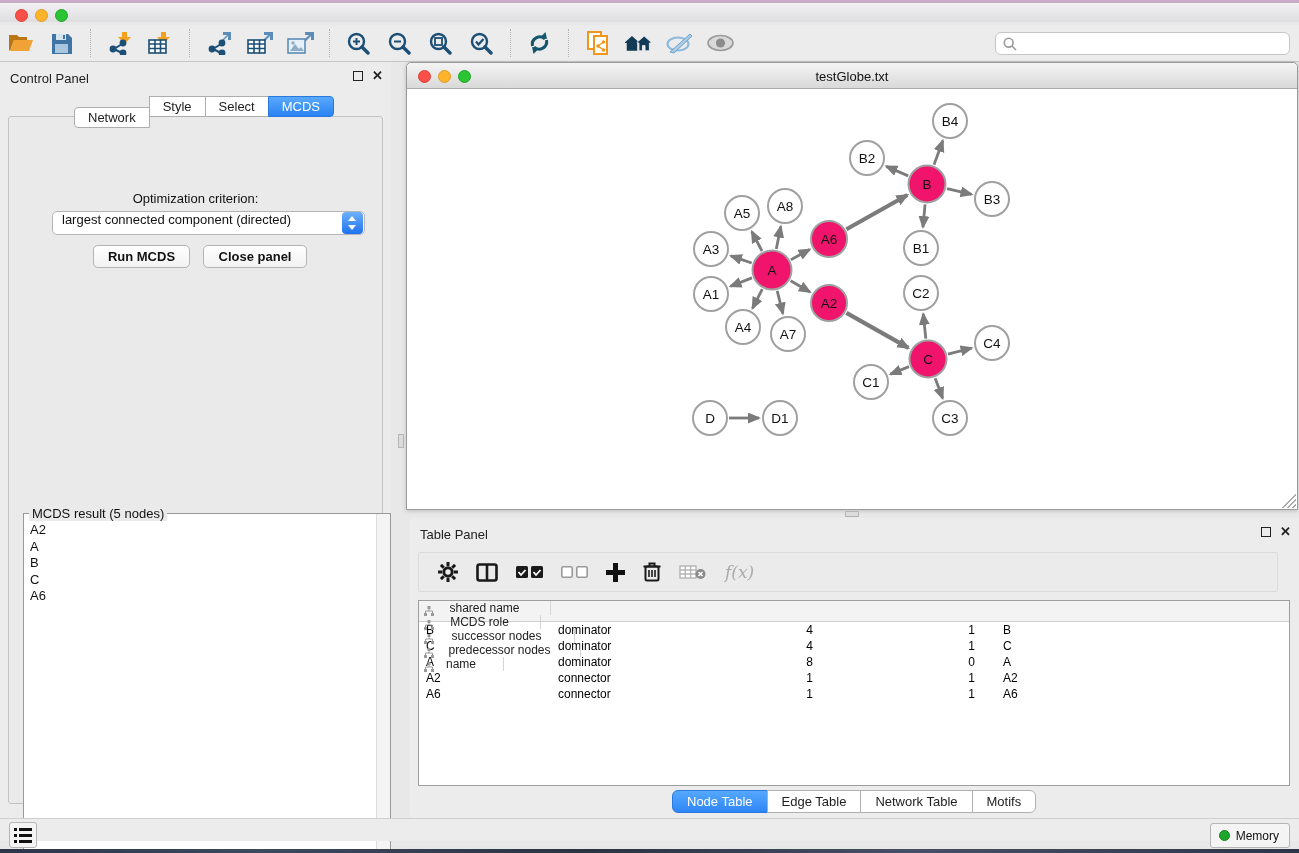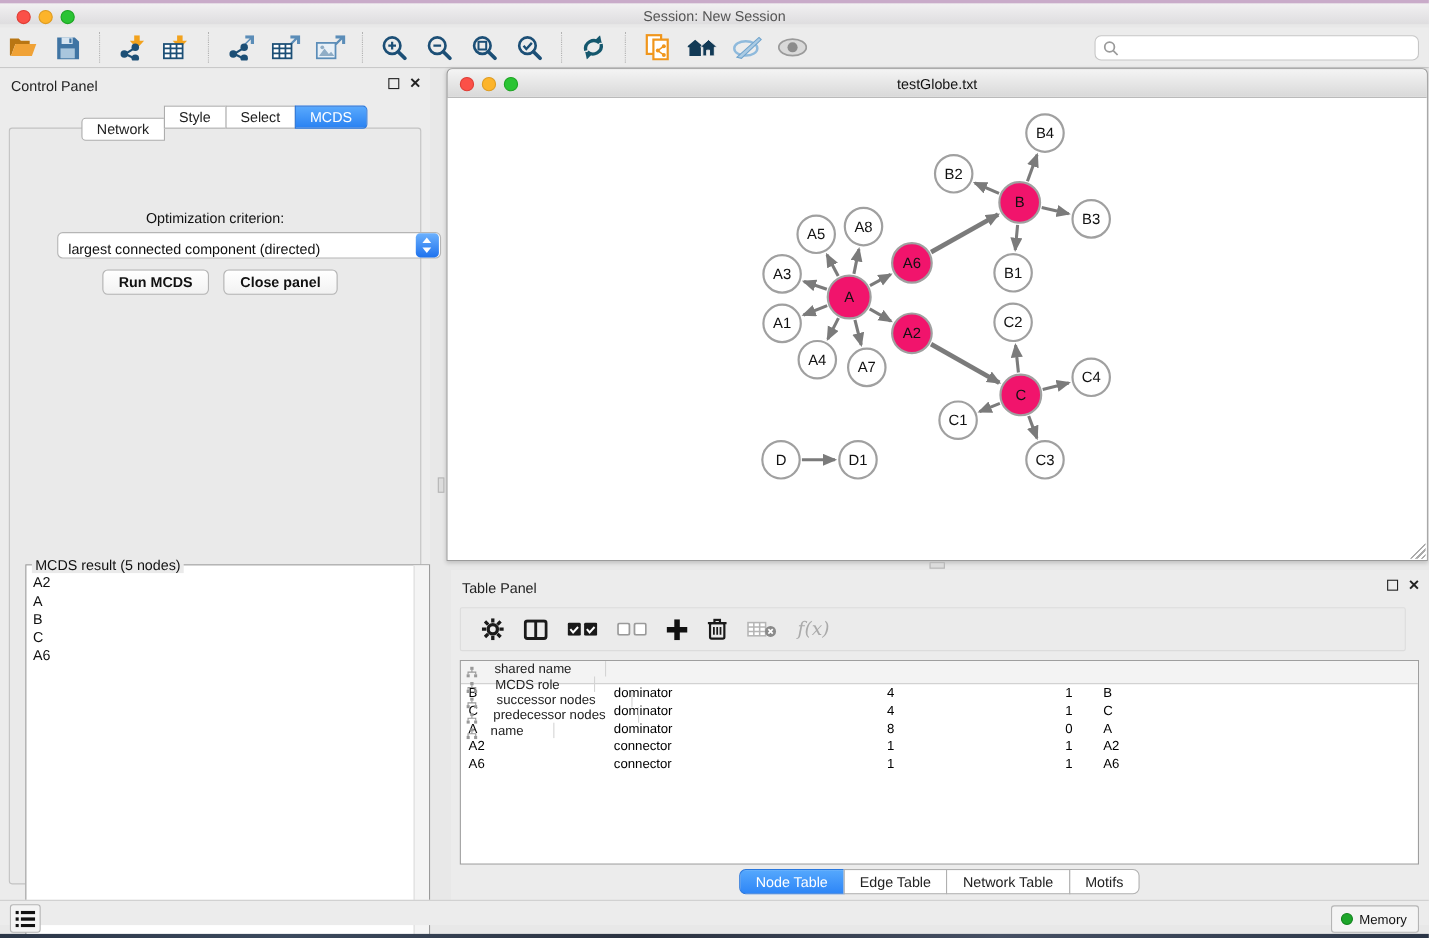--- a/index.html
+++ b/index.html
@@ -34,22 +34,22 @@
   .cp-tabs { position:absolute; left:74px; top:34px; display:flex; z-index:2; }
   .cp-tab { height:21px; padding:0 13px; background:#fff; border:1px solid #adadad; margin-left:-1px;
     font-size:13px; color:#222; display:flex; align-items:center; cursor:pointer; }
   .cp-tab:first-child { border-radius:4px 0 0 4px; margin-left:0;margin-top:11px; }
   .cp-tab:last-child { border-radius:0 4px 4px 0; }
   .cp-tab.active { background:linear-gradient(#59a9fd,#2a82f2); border-color:#2a77dd; color:#fff; }
 
   .cp-body { position:absolute; left:8px; top:54px; width:375px; height:688px;
     background:#eaeaea; border:1px solid #c2c2c2; border-radius:3px; }
   .opt-label { position:absolute; left:0; right:0; top:74px; text-align:center; font-size:13px; color:#111; }
-  .dropdown { position:absolute; left:43px; top:94px; width:349px; height:24px; background:#fff;
-    border:1px solid #b5b5b5; border-radius:5px; display:flex; align-items:flex-end; cursor:pointer; }
+  .dropdown { position:absolute; left:43px; top:94px; width:313px; height:24px; background:#fff;
+    border:1px solid #b5b5b5; border-radius:5px; display:flex; align-items:flex-start; cursor:pointer; }
   .dropdown-value { flex:1; font-size:13px; color:#111; padding-left:9px; white-space:nowrap; overflow:hidden; }
   .dropdown-stepper { width:21px; height:22px; border-radius:4px; margin-right:1px;
     background:linear-gradient(#6cb1fd,#1e72ee); position:relative; }
   .dropdown-stepper:before, .dropdown-stepper:after { content:""; position:absolute; left:6px;
     border-left:4.5px solid transparent; border-right:4.5px solid transparent; }
   .dropdown-stepper:before { top:4px; border-bottom:5px solid #fff; }
   .dropdown-stepper:after { bottom:4px; border-top:5px solid #fff; }
   .cp-btn { position:absolute; top:128px; height:23px; background:linear-gradient(#ffffff,#f2f2f2);
     border:1px solid #b4b4b4; border-radius:5px; font-size:13px; color:#111;
     font-family:"Liberation Sans",sans-serif; cursor:pointer;font-weight:bold; }
@@ -121,21 +121,20 @@
   .desktop-strip { position:absolute; left:0; top:849px; width:1299px; height:4px;
     background:linear-gradient(90deg,#2b3647,#3c4a5e 20%,#2b3240 45%,#465064 70%,#2b3647); }
 </style>
 </head>
 <body>
 
 <div class="titlebar">
   <span class="tl red"></span>
   <span class="tl yellow"></span>
   <span class="tl green"></span>
-  <div class="titlebar-title">Session: New Session</div>
 </div>
 
 <div class="toolbar">
   <span class="tb-icon">
     <svg width="26" height="21" viewBox="0 0 26 21">
         <path d="M1 2h8l2 2h8v3H6L2 18 1 17z" fill="#b97613"></path>
         <path d="M6 7h19l-4 11H2z" fill="#f0a236"></path>
       </svg>
   </span>
   <span class="tb-icon">

